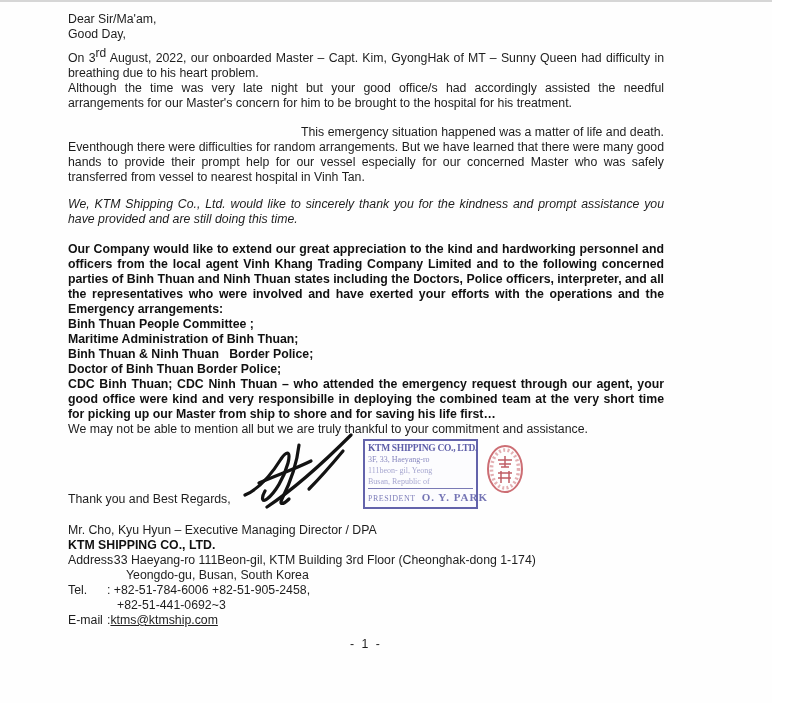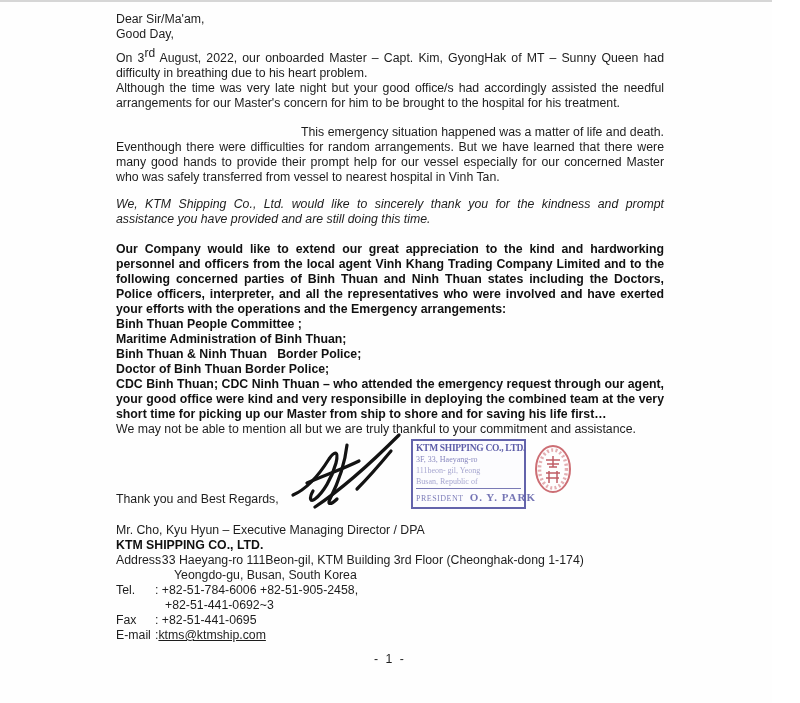--- a/index.html
+++ b/index.html
@@ -7,21 +7,21 @@
   .page {
     position: relative;
     width: 772px;
     height: 703px;
     background: #fefefe;
     overflow: hidden;
     font-family: "Liberation Sans", sans-serif;
     font-size: 12.3px;
     line-height: 15px;
     color: #1d1d1d;
-    padding: 12px 108px 0 116px;
+    padding: 12px 108px 0 68px;
   }
   .top-edge {
     position: absolute;
     top: 0; left: 0;
     width: 100%; height: 2px;
     background: #d6d6d6;
   }
   p.just { text-align: justify; }
   .b { font-weight: bold; color: #111; }
   .gap13 { }
@@ -143,24 +143,20 @@
       <span class="lbl">Address</span>
       <span>: 33 Haeyang-ro 111Beon-gil, KTM Building 3rd Floor (Cheonghak-dong 1-174)</span>
     </div>
     <div class="indent58">Yeongdo-gu, Busan, South Korea</div>
     <div class="crow">
       <span class="lbl">Tel.</span>
       <span>: +82-51-784-6006 +82-51-905-2458,</span>
     </div>
     <div class="indent49">+82-51-441-0692~3</div>
     <div class="crow">
-      <span class="lbl">Fax</span>
-      <span>: +82-51-441-0695</span>
-    </div>
-    <div class="crow">
       <span class="lbl">E-mail</span>
       <span>: </span>
       <span class="email-link">ktms@ktmship.com</span>
     </div>
   </div>
 
   <div class="footer">- 1 -</div>
 </div>
 
 </body></html>

